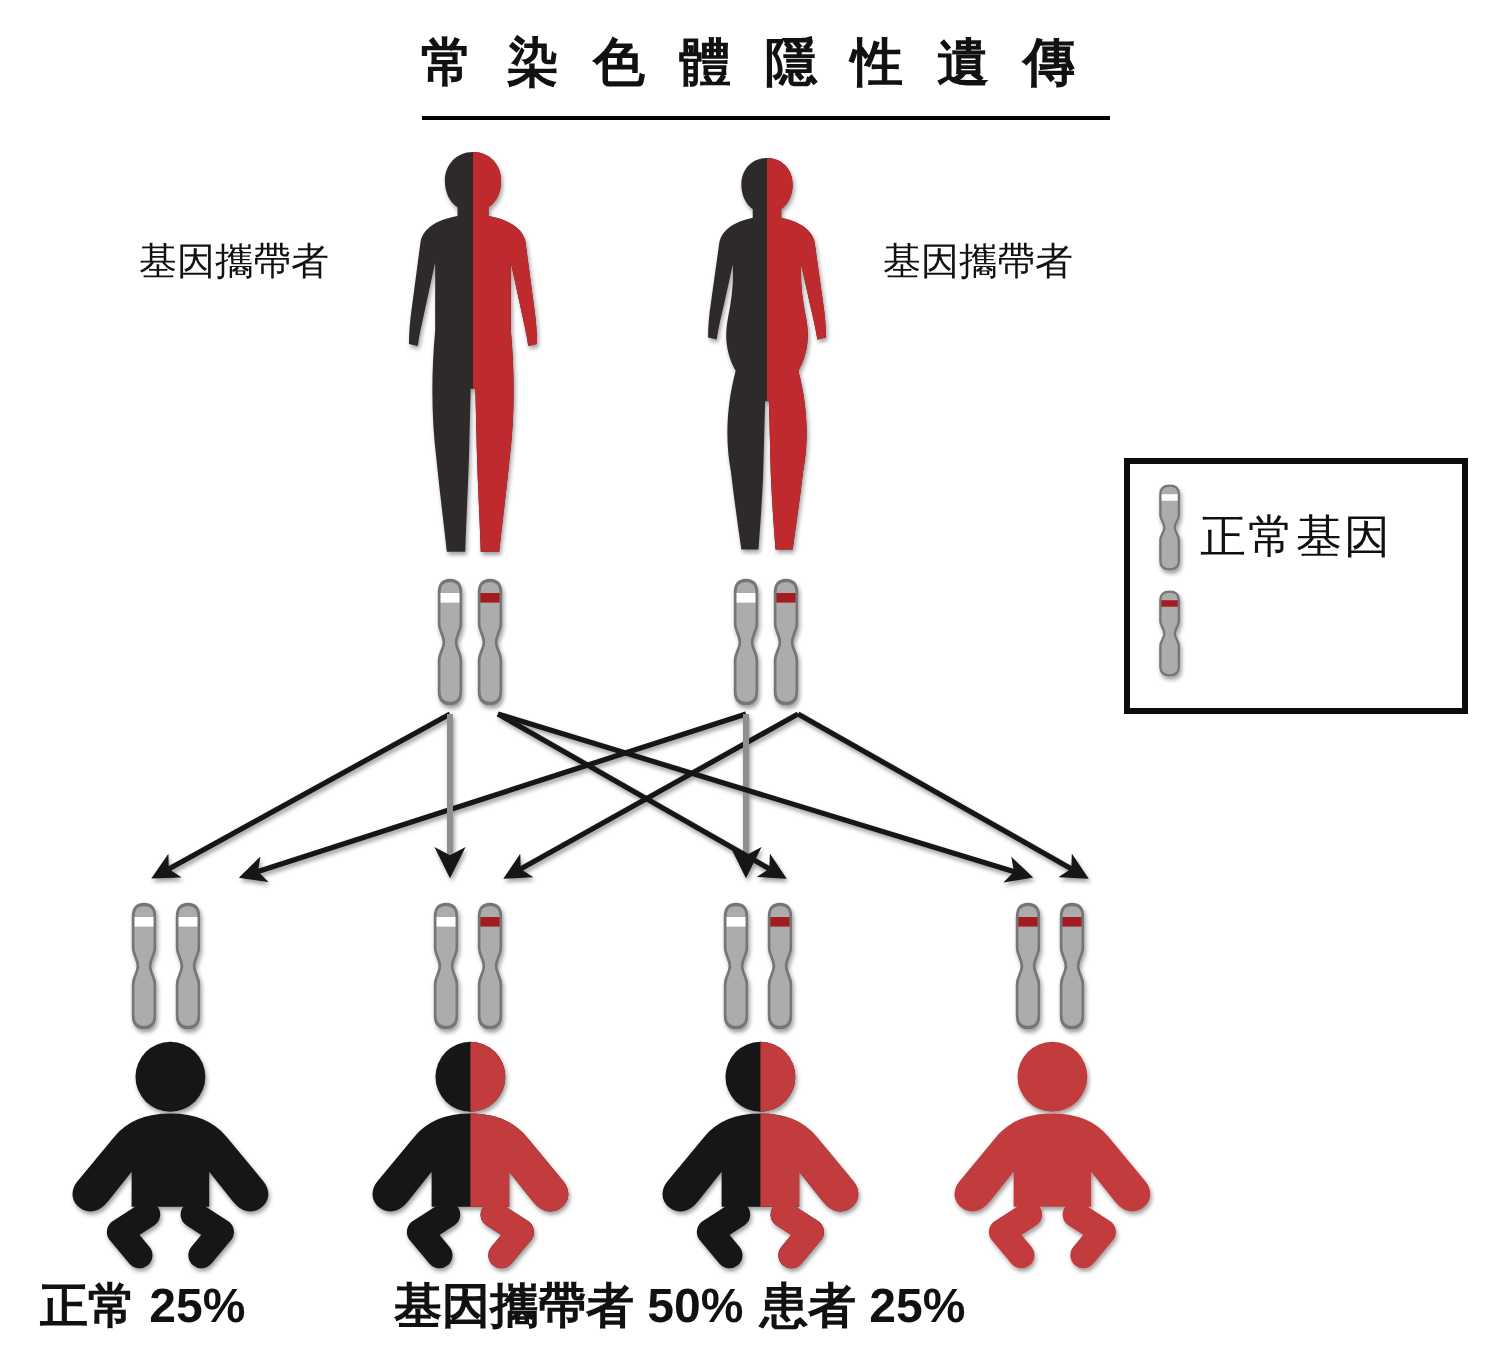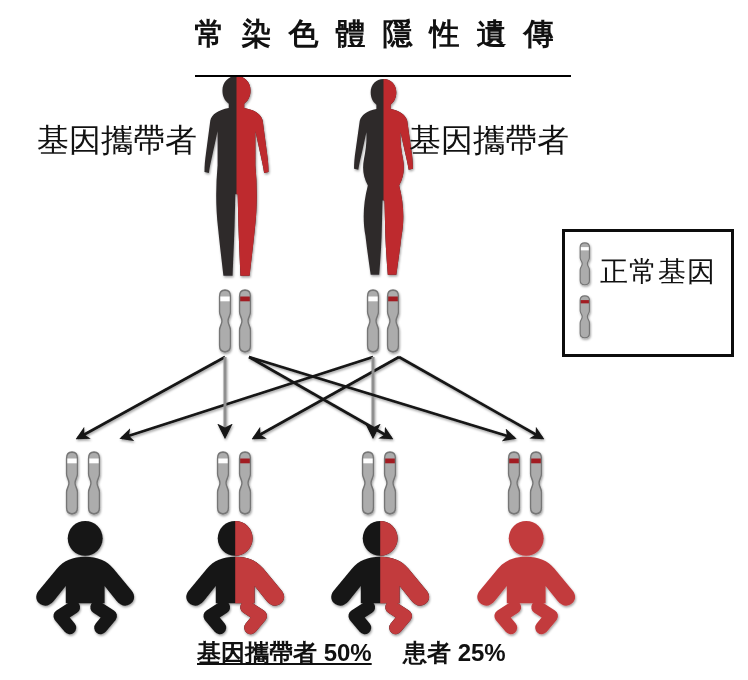--- a/index.html
+++ b/index.html
@@ -10,47 +10,47 @@
     overflow:hidden;
     font-family:"DejaVu Serif","Liberation Serif",serif;
     color:#111;
   }
   .stage svg.canvas{position:absolute;left:0;top:0;z-index:1;}
   .txt{position:absolute;z-index:2;}
 
   .title-wrap{top:14px;left:0;right:0;text-align:center;}
   .title-wrap span{
     display:inline-block;
-    font-size:30px;font-weight:700;
+    font-size:26px;font-weight:700;
     letter-spacing:17px;margin-right:-17px;
     border-bottom:2.5px solid #000;
-    padding-bottom:20px;
+    padding-bottom:9px;
     white-space:nowrap;
   }
 
-  .parent-label{width:190px;text-align:center;font-size:32px;line-height:1.32;}
+  .parent-label{width:190px;text-align:center;font-size:19px;line-height:1.32;}
   .parent-label.father{left:22px;top:119px;}
   .parent-label.mother{left:394px;top:119px;}
 
   .legend-box{
     position:absolute;z-index:2;
     left:562px;top:229px;width:166px;height:122px;
     border:3px solid #0d0d0d;background:transparent;
   }
-  .legend-label{font-size:28px;letter-spacing:1px;white-space:nowrap;}
+  .legend-label{font-size:23px;letter-spacing:1px;white-space:nowrap;}
   .legend-label.l1{left:600px;top:253px;}
   .legend-label.l2{left:600px;top:306px;}
 
   .outcome{
     font-family:"Liberation Sans","DejaVu Sans",sans-serif;
     font-size:24px;font-weight:700;white-space:nowrap;top:637px;
   }
   .outcome.o1{left:20px;}
-  .outcome.o2{left:197px;text-decoration:underline;}
-  .outcome.o3{left:403px;text-align:right;}
+  .outcome.o2{left:197px;}
+  .outcome.o3{left:380px;text-align:right;}
 
   
   .half-dark{color:#2E2A2B;fill:currentColor;}
   .half-red{color:#BE2A2E;fill:currentColor;}
   .chrom-fill{fill:#ACACAC;stroke:none;}
   .chrom-outline{fill:none;stroke:#767676;stroke-width:1.7;}
   .chrom-band{stroke:none;}
   .arrow{marker-end:url(#ah);fill:none;}
   .arrow.black{stroke:#141414;stroke-width:2.6;}
   .arrow.gray{stroke:#8F8F8F;stroke-width:3;}
@@ -222,16 +222,17 @@
   <div class="txt parent-label father">
     <div>基因攜帶者</div>
   </div>
   <div class="txt parent-label mother">
     <div>基因攜帶者</div>
   </div>
 
   <div class="legend-box"></div>
   <div class="txt legend-label l1">正常基因</div>
 
+  <div class="txt outcome o1">正常 25%</div>
   <div class="txt outcome o2">基因攜帶者 50%</div>
   <div class="txt outcome o3">患者 25%</div>
 
 </div>
 
 </body></html>

